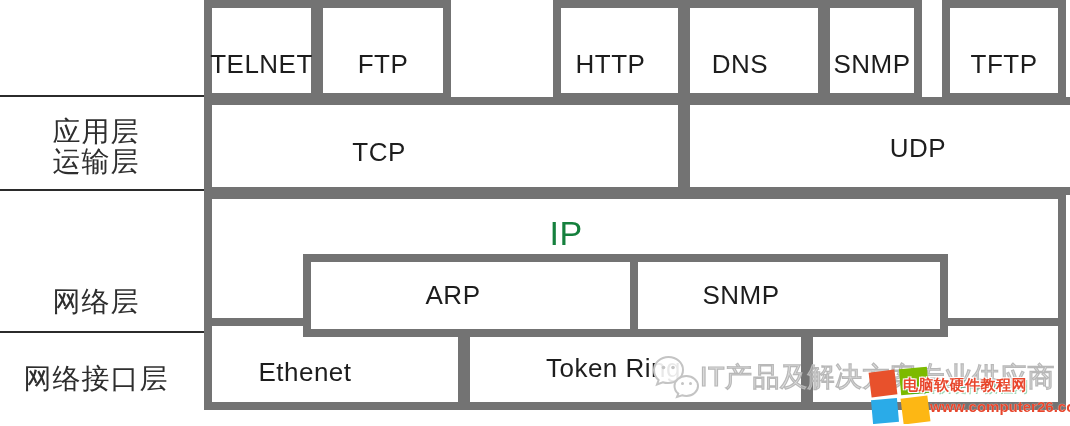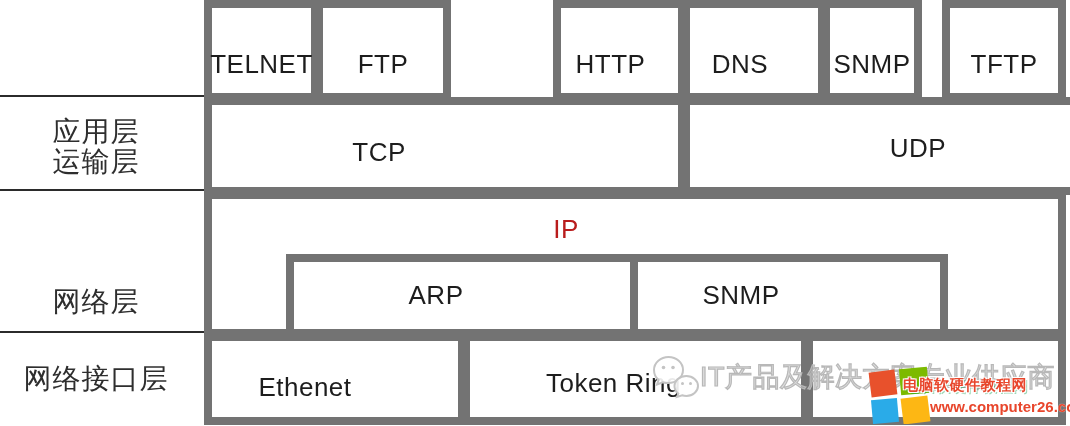--- a/index.html
+++ b/index.html
@@ -48,28 +48,28 @@
   .s-http{transform:translateX(-9px);}
   
   .row2{top:97px;height:98px;}
   .c-tcp{left:204px;width:482px;justify-content:center;}
   .c-udp{left:682px;width:416px;}
   .s-tcp{transform:translate(-66px,6px);}
   .s-udp{transform:translate(28px,2px);}
   
   .c-ip{left:204px;top:191px;width:862px;height:146px;}
   .ip-label{position:absolute;left:566px;top:214px;transform:translateX(-50%);
-    font-size:26px;color:#b91c1c;letter-spacing:0.5px;z-index:2;}
+    font-size:34px;color:#15803d;letter-spacing:0.5px;z-index:2;}
   .row3i{top:254px;height:83px;z-index:2;}
-  .c-arp {left:286px;width:400px;}
+  .c-arp {left:303px;width:400px;}
   .c-rarp{left:630px;width:318px;}
   .s-arp{transform:translateX(-50px);}
   .s-rarp{transform:translateX(-48px);}
   
-  .row4{top:333px;height:92px;}
+  .row4{top:318px;height:92px;}
   .c-eth{left:204px;width:262px;}
   .c-tok{left:462px;width:347px;}
   .c-blank{left:805px;width:261px;}
   .s-eth{transform:translate(-30px,8px);}
   .s-tok{transform:translate(-22px,4px);}
 
   
   .wechat-icon{position:absolute;left:650px;top:352px;width:52px;height:54px;z-index:3;}
   .supplier-text{
     position:absolute;left:700px;top:362px;z-index:3;

